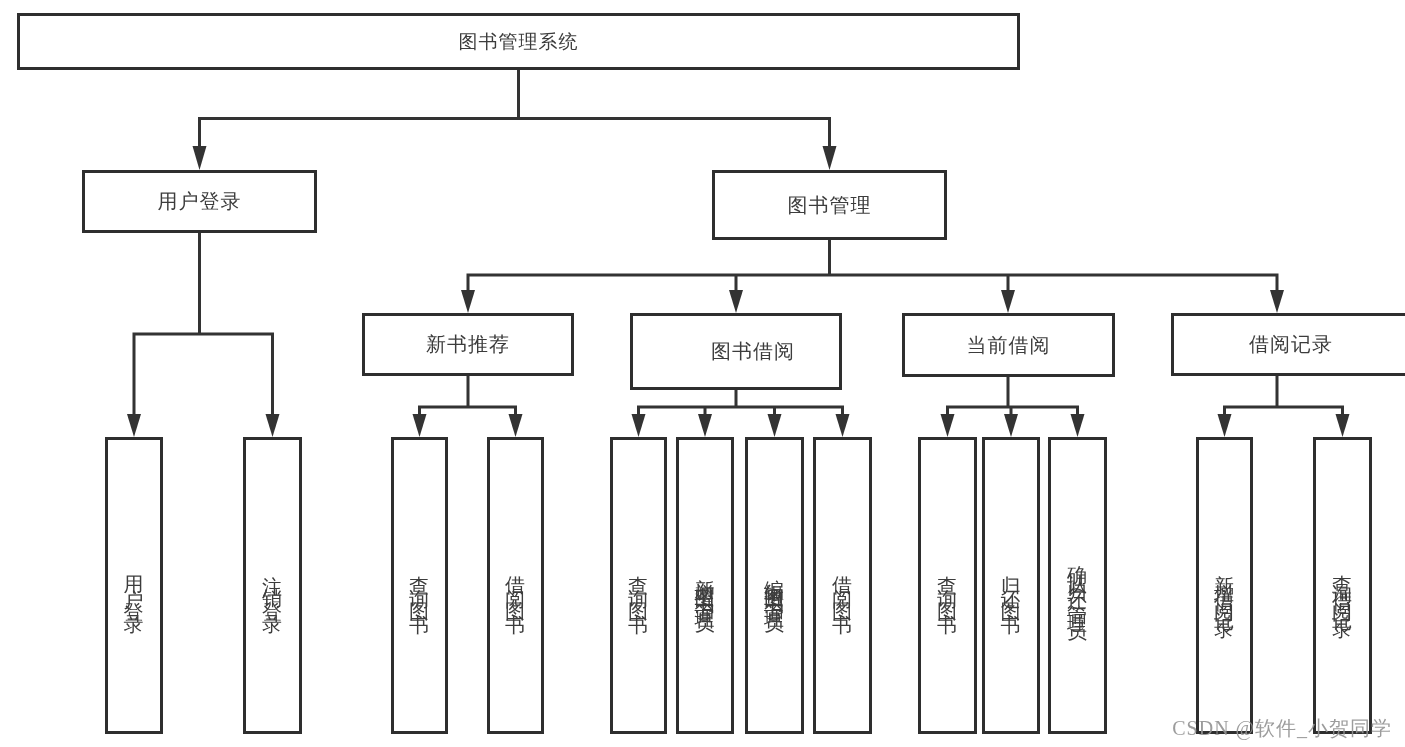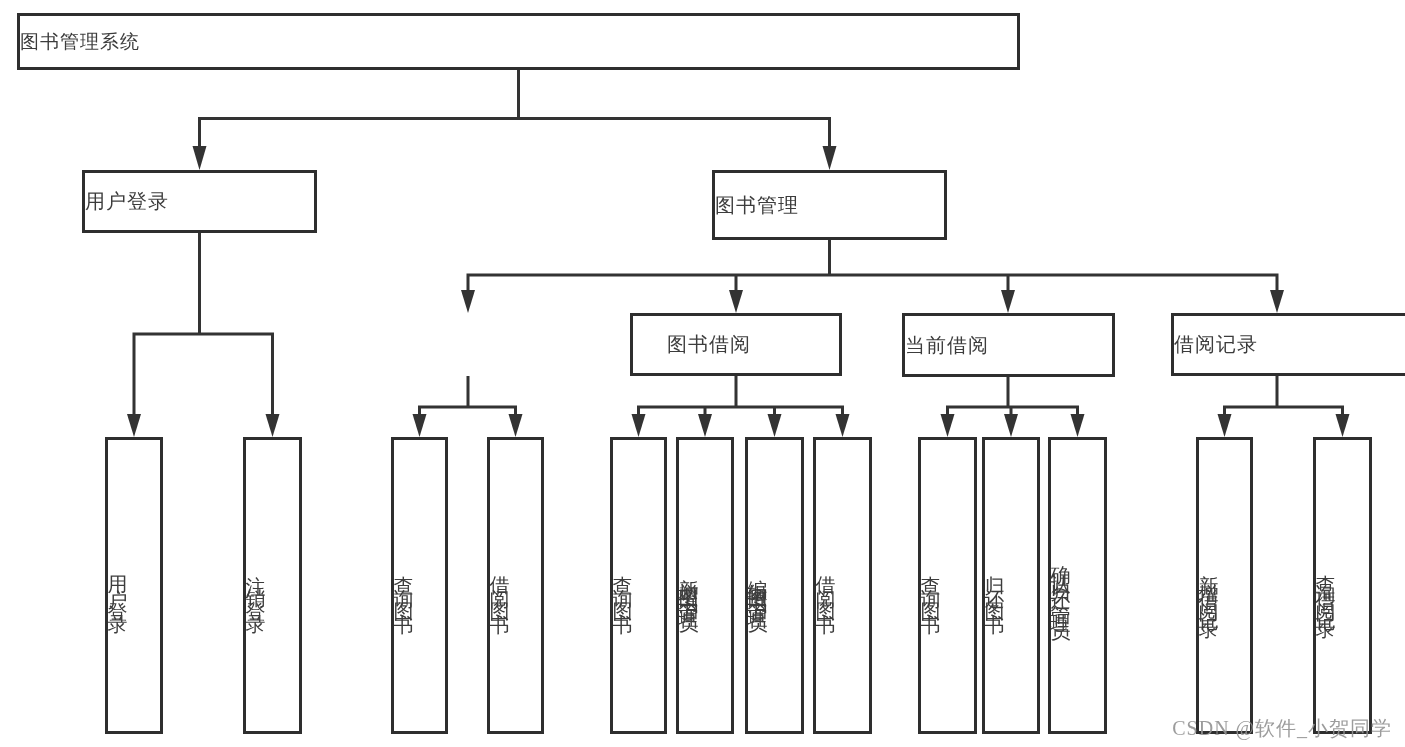--- a/index.html
+++ b/index.html
@@ -17,20 +17,21 @@
     width: 1405px; height: 747px;
     z-index: 0;
   }
   .node {
     position: absolute;
     box-sizing: border-box;
     background: #ffffff;
     border: 3px solid #2e2e2e;
     display: flex;
     align-items: center;
+    justify-content: center;
     z-index: 1;
     color: #3c3c3c;
   }
   .node .lbl { white-space: nowrap; }
   .h-node { font-size: 20px; letter-spacing: 1px; }
   .root-node { font-size: 19px; }
   .v-node .lbl {
     writing-mode: vertical-rl;
     text-orientation: mixed;
     font-size: 20px;
@@ -96,21 +97,24 @@
     <span class="lbl">图书管理系统</span>
   </div>
 
   <div class="node h-node" style="left:82px; top:170px; width:235px; height:63px;">
     <span class="lbl">用户登录</span>
   </div>
   <div class="node h-node" style="left:712px; top:170px; width:235px; height:70px;">
     <span class="lbl">图书管理</span>
   </div>
 
-  <div class="node h-node" style="left:630px; top:313px; width:212px; height:63px;padding-left:34px;">
+  <div class="node h-node" style="left:362px; top:313px; width:212px; height:63px;">
+    <span class="lbl">新书推荐</span>
+  </div>
+  <div class="node h-node" style="left:630px; top:313px; width:212px; height:77px;padding-left:34px;">
     <span class="lbl">图书借阅</span>
   </div>
   <div class="node h-node" style="left:902px; top:313px; width:213px; height:64px;">
     <span class="lbl">当前借阅</span>
   </div>
   <div class="node h-node" style="left:1171px; top:313px; width:240px; height:63px;">
     <span class="lbl">借阅记录</span>
   </div>
 
   <div class="node v-node v4" style="left:105px; top:437px; width:58px; height:297px;">

